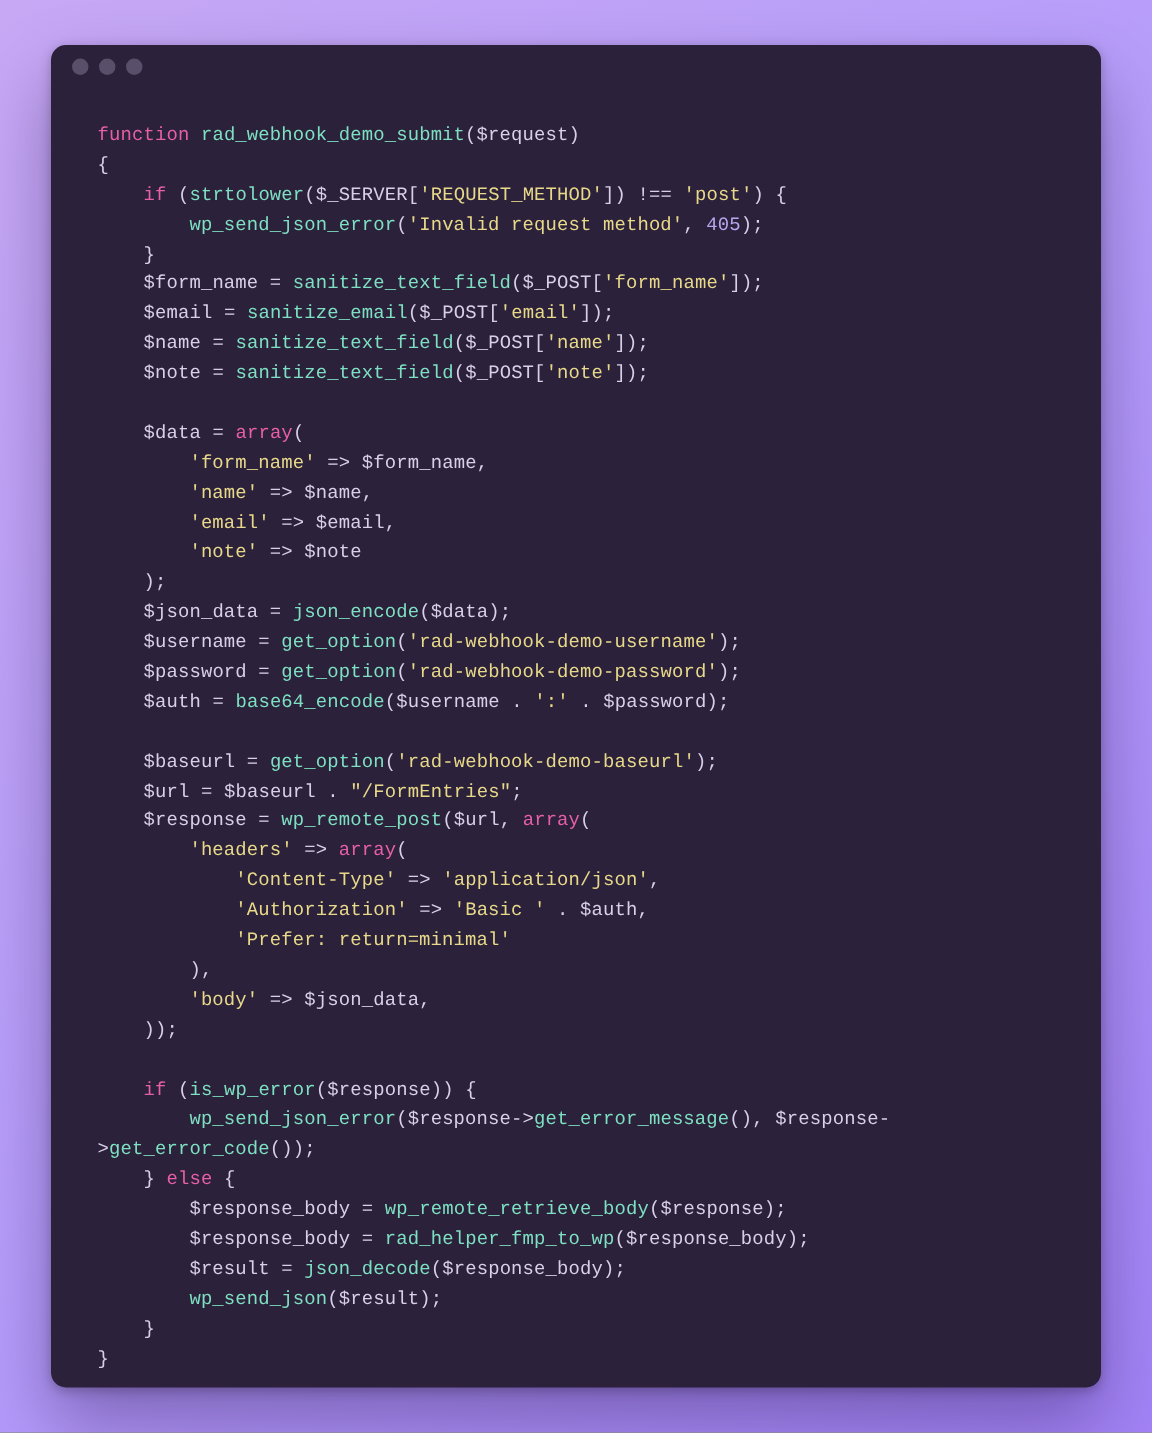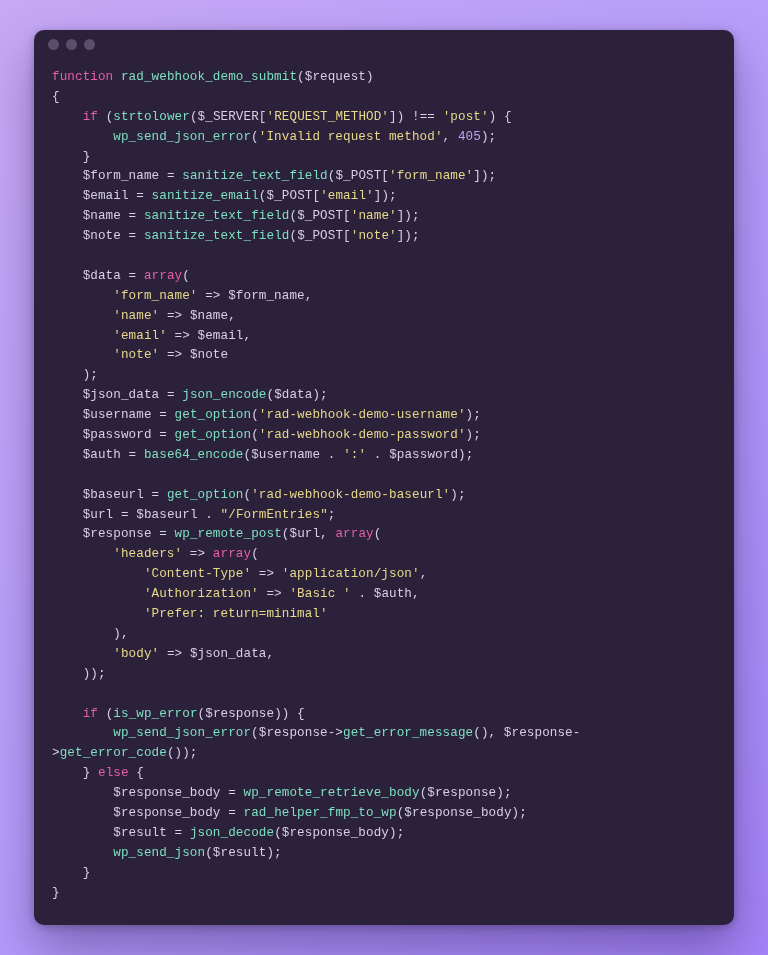--- a/index.html
+++ b/index.html
@@ -41,21 +41,21 @@
     height: 11px;
     border-radius: 50%;
     background: #5a4f6b;
   }
   .code-area {
     flex: 1 1 auto;
     padding: 10px 18px 18px 18px;
     box-sizing: border-box;
   }
   pre.code {
-    margin: 0;
+    margin: 13px;
     font-family: inherit;
     font-size: 12.6px;
     line-height: 1.58;
     white-space: pre-wrap;
     color: #d8cfe8;
     letter-spacing: 0.1px;
   }
   
   .kw  { color: #e65fa8; }       
   .fn  { color: #7ee0c2; }       

